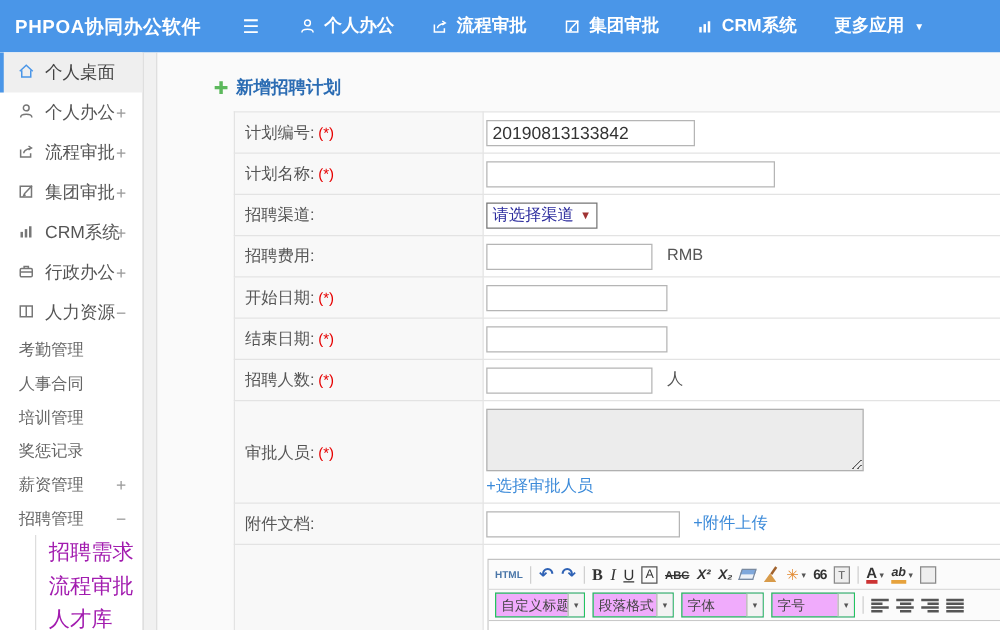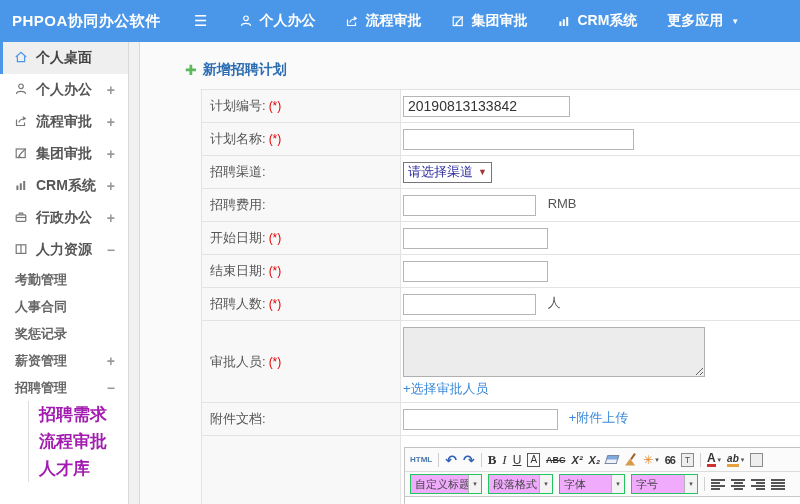--- a/index.html
+++ b/index.html
@@ -12,21 +12,21 @@
   .hamburger { font-size:15px; margin-left:12px; cursor:pointer; }
   .topnav { display:flex; align-items:center; margin-left:32px; }
   .topnav-item { display:flex; align-items:center; gap:6px; font-size:14px; font-weight:600; margin-right:30px; cursor:pointer; }
   .topnav-item svg { display:block; }
   .tn-caret { font-size:8px; margin-left:2px; }
 
   
   .shell { display:flex; height:462px; }
 
   
-  .sidebar { width:128px; background:#fff; flex:none;font-weight:bold; }
+  .sidebar { width:114px; background:#fff; flex:none; }
   .side-item { height:32px; display:flex; align-items:center; padding-left:14px; font-size:14px;
     color:#555; position:relative; cursor:pointer; }
   .side-item svg { margin-right:8px; flex:none; color:#777; }
   .side-item.active { background:#efefef; border-left:3px solid #4a96e8; padding-left:11px; color:#444; }
   .side-item.active svg { color:#4a96e8; }
   .toggle { position:absolute; right:13px; color:#999; font-size:14px; }
   .side-sub { height:27px; display:flex; align-items:center; padding-left:15px; font-size:13px;
     color:#666; position:relative; cursor:pointer; }
   .sub3-wrap { margin-left:28px; border-left:1px solid #ddd; }
   .side-sub3 { height:27px; display:flex; align-items:center; padding-left:10px; font-size:17px;
@@ -226,20 +226,23 @@
           </svg></span>
       <span>人力资源</span>
       <span class="toggle">−</span>
     </div>
 
     <div class="side-sub">
       <span>考勤管理</span>
     </div>
     <div class="side-sub">
       <span>人事合同</span>
+    </div>
+    <div class="side-sub">
+      <span>培训管理</span>
     </div>
     <div class="side-sub">
       <span>奖惩记录</span>
     </div>
     <div class="side-sub">
       <span>薪资管理</span>
       <span class="toggle">+</span>
     </div>
     <div class="side-sub">
       <span>招聘管理</span>

